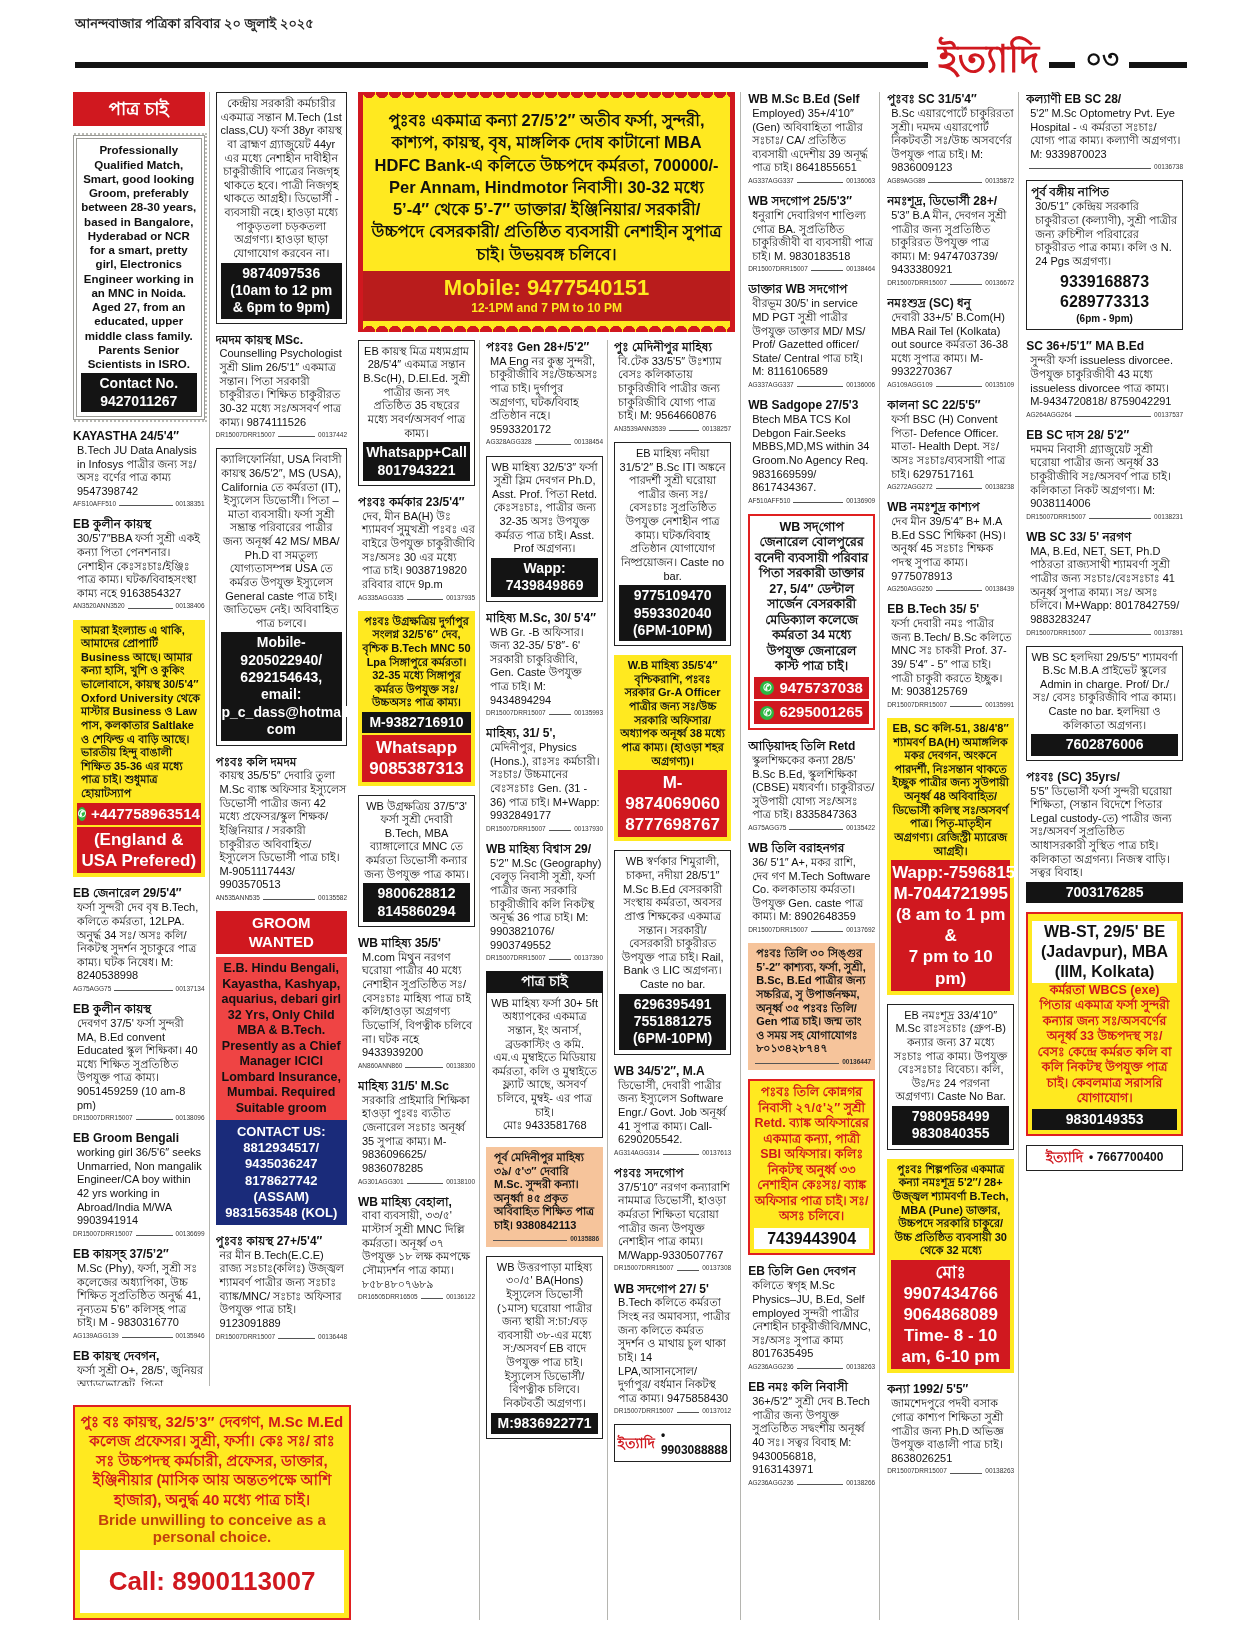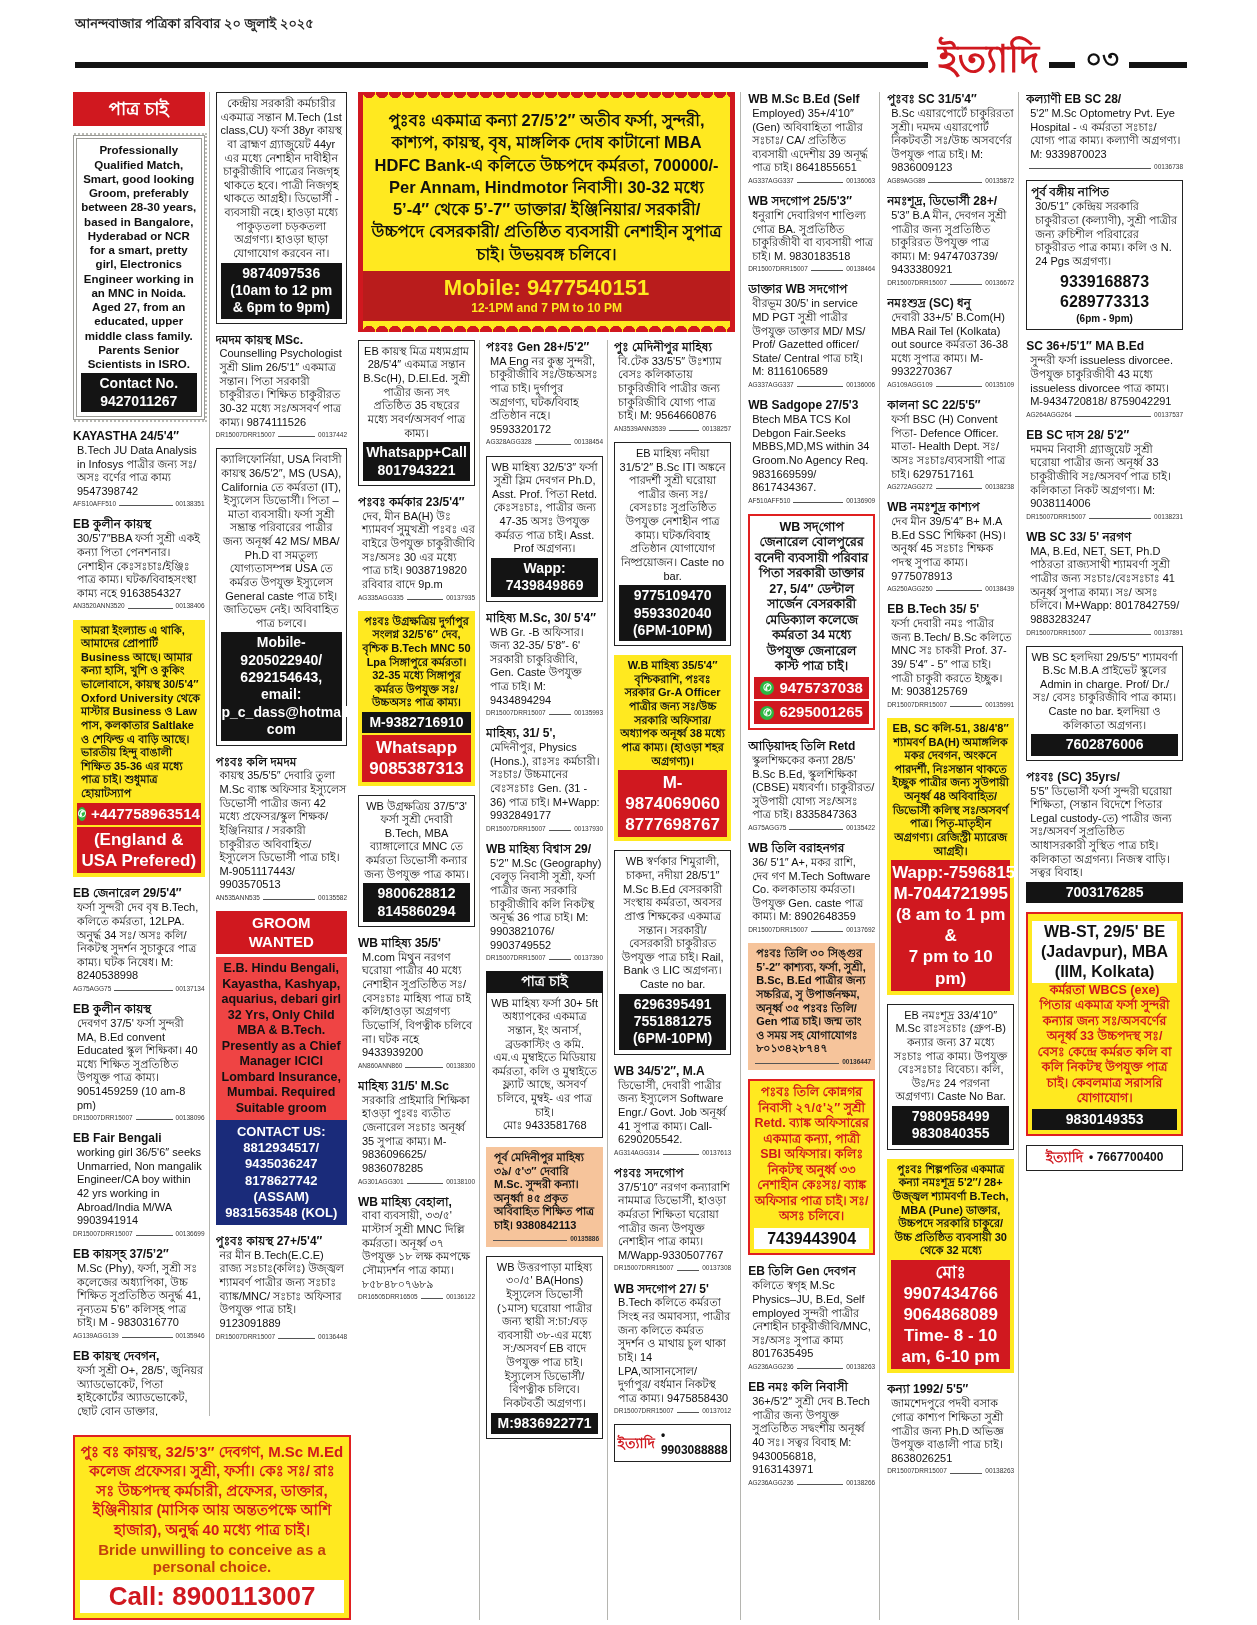--- a/index.html
+++ b/index.html
@@ -76,21 +76,21 @@
                background-size:13px 11px;background-repeat:repeat-x;}
   .topad-body{font-weight:bold;font-size:16.5px;text-align:center;padding:6px 8px;line-height:1.35;}
   .topad-phonebar{background:#b91c1c;text-align:center;padding:4px 0 6px;}
   .topad-phone{color:#ffe920;font-weight:bold;font-size:22px;}
   .topad-time{color:#ffe920;font-weight:bold;font-size:12px;}
   
   .bottomad{border:2px solid #e02020;background:#ffe920;text-align:center;padding:5px;margin-top:19px;}
   .ba-main{color:#d0181f;font-weight:bold;font-size:15px;line-height:1.3;}
   .ba-green{color:#c2410c;font-weight:bold;font-size:15px;margin-top:2px;}
   .ba-call{color:#d0181f;font-weight:bold;font-size:26px;margin-top:5px;background:#fff;
-           padding:1px 0;}
+           padding:16px 0;}
 </style>
 </head>
 <body>
 
 <div class="page">
 
   <div class="masthead">
     <div class="mh-date">আনন্দবাজার পত্রিকা  রবিবার ২০ জুলাই ২০২৫</div>
     <div class="mh-row">
       <div class="mh-rule"></div>
@@ -152,21 +152,21 @@
             <div class="ad s-plain">
               <div class="p-title">EB কুলীন কায়স্থ</div>
               <div class="p-body">দেবগণ 37/5' ফর্সা সুন্দরী MA, B.Ed convent Educated স্কুল শিক্ষিকা। 40 মধ্যে শিক্ষিত সুপ্রতিষ্ঠিত উপযুক্ত পাত্র কাম্য। 9051459259 (10 am-8 pm)</div>
               <div class="p-code">
                 <span>DR15007DRR15007</span>
                 <span class="rule"></span>
                 <span>00138096</span>
               </div>
             </div>
             <div class="ad s-plain">
-              <div class="p-title">EB Fair Bengali</div>
+              <div class="p-title">EB Groom Bengali</div>
               <div class="p-body">working girl 36/5'6″ seeks Unmarried, Non mangalik Engineer/CA boy within 42 yrs working in Abroad/India M/WA 9903941914</div>
               <div class="p-code">
                 <span>DR15007DRR15007</span>
                 <span class="rule"></span>
                 <span>00136699</span>
               </div>
             </div>
             <div class="ad s-plain">
               <div class="p-title">EB কায়স্হ 37/5’2″</div>
               <div class="p-body">M.Sc (Phy), ফর্সা, সুশ্রী সঃ কলেজের অধ্যাপিকা, উচ্চ শিক্ষিত সুপ্রতিষ্ঠিত অনুর্দ্ধ 41, নূন্যতম 5’6″ কলিস্হ পাত্র চাই। M - 9830316770</div>
@@ -310,21 +310,21 @@
             <div class="ad s-plain">
               <div class="p-title">পঃবঃ Gen 28+/5'2″</div>
               <div class="p-body">MA Eng নর কুম্ভ সুন্দরী, চাকুরীজীবি সঃ/উচ্চঅসঃ পাত্র চাই। দুর্গাপুর অগ্রগণ্য, ঘটক/বিবাহ প্রতিষ্ঠান নহে। 9593320172</div>
               <div class="p-code">
                 <span>AG328AGG328</span>
                 <span class="rule"></span>
                 <span>00138454</span>
               </div>
             </div>
             <div class="ad s-box">
-              <div class="p-bodyc">WB মাহিষ্য 32/5'3″ ফর্সা সুশ্রী স্লিম দেবগন Ph.D, Asst. Prof. পিতা Retd. কেঃসঃচাঃ, পাত্রীর জন্য 47-35 অসঃ উপযুক্ত কর্মরত পাত্র চাই। Asst. Prof অগ্রগন্য।</div>
+              <div class="p-bodyc">WB মাহিষ্য 32/5'3″ ফর্সা সুশ্রী স্লিম দেবগন Ph.D, Asst. Prof. পিতা Retd. কেঃসঃচাঃ, পাত্রীর জন্য 32-35 অসঃ উপযুক্ত কর্মরত পাত্র চাই। Asst. Prof অগ্রগন্য।</div>
               <div class="p-bar">Wapp:
 7439849869</div>
             </div>
             <div class="ad s-plain">
               <div class="p-title">মাহিষ্য M.Sc, 30/ 5'4″</div>
               <div class="p-body">WB Gr. -B অফিসার। জন্য 32-35/ 5'8″- 6' সরকারী চাকুরিজীবি, Gen. Caste উপযুক্ত পাত্র চাই। M: 9434894294</div>
               <div class="p-code">
                 <span>DR15007DRR15007</span>
                 <span class="rule"></span>
                 <span>00135993</span>

